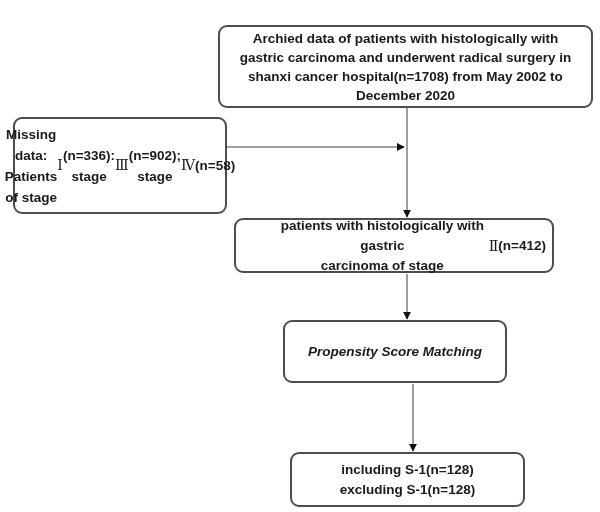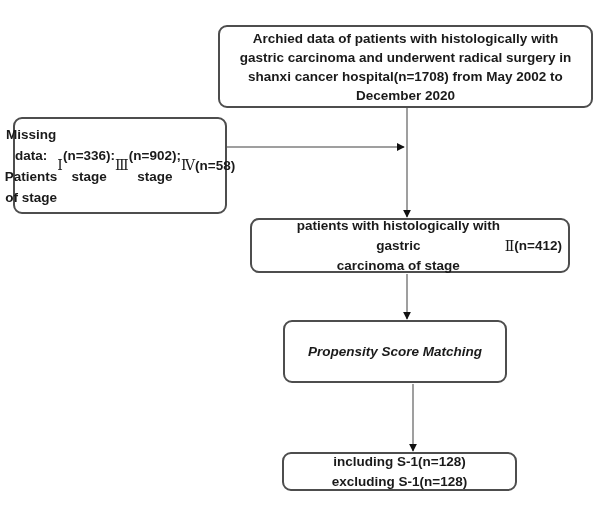--- a/index.html
+++ b/index.html
@@ -32,23 +32,23 @@
     border: 2px solid var(--box-border, #4d4d4d);
     border-radius: 9px;
     color: var(--text-color, #1a1a1a);
     font-weight: 700;
     font-size: 13.5px;
     line-height: 19px;
     padding: 2px 6px;
   }
   #box-source   { left: 218px; top:   6px; width: 375px; height: 83px; line-height: 19px; margin-top: 19px; }
   #box-excluded { left:   5px; top:  117px; width: 214px; height: 97px; line-height: 21px; margin-left: 8px; }
-  #box-eligible { left: 250px; top: 218px; width: 320px; height: 55px; line-height: 20px; padding-left: 40px; }
+  #box-eligible { left: 234px; top: 218px; width: 320px; height: 55px; line-height: 20px; padding-left: 40px; }
   #box-matching { left: 283px; top: 320px; width: 224px; height: 63px; font-style: italic; }
-  #box-outcome  { left: 282px; top: 452px; width: 235px; height: 39px; line-height: 20px; }
+  #box-outcome  { left: 290px; top: 452px; width: 235px; height: 55px; line-height: 20px; }
   .rn {
     font-family: "Liberation Serif", "DejaVu Serif", serif;
     font-weight: 400;
     font-size: 1.05em;
   }
 </style>
 </head>
 <body>
 
 <div class="canvas">

